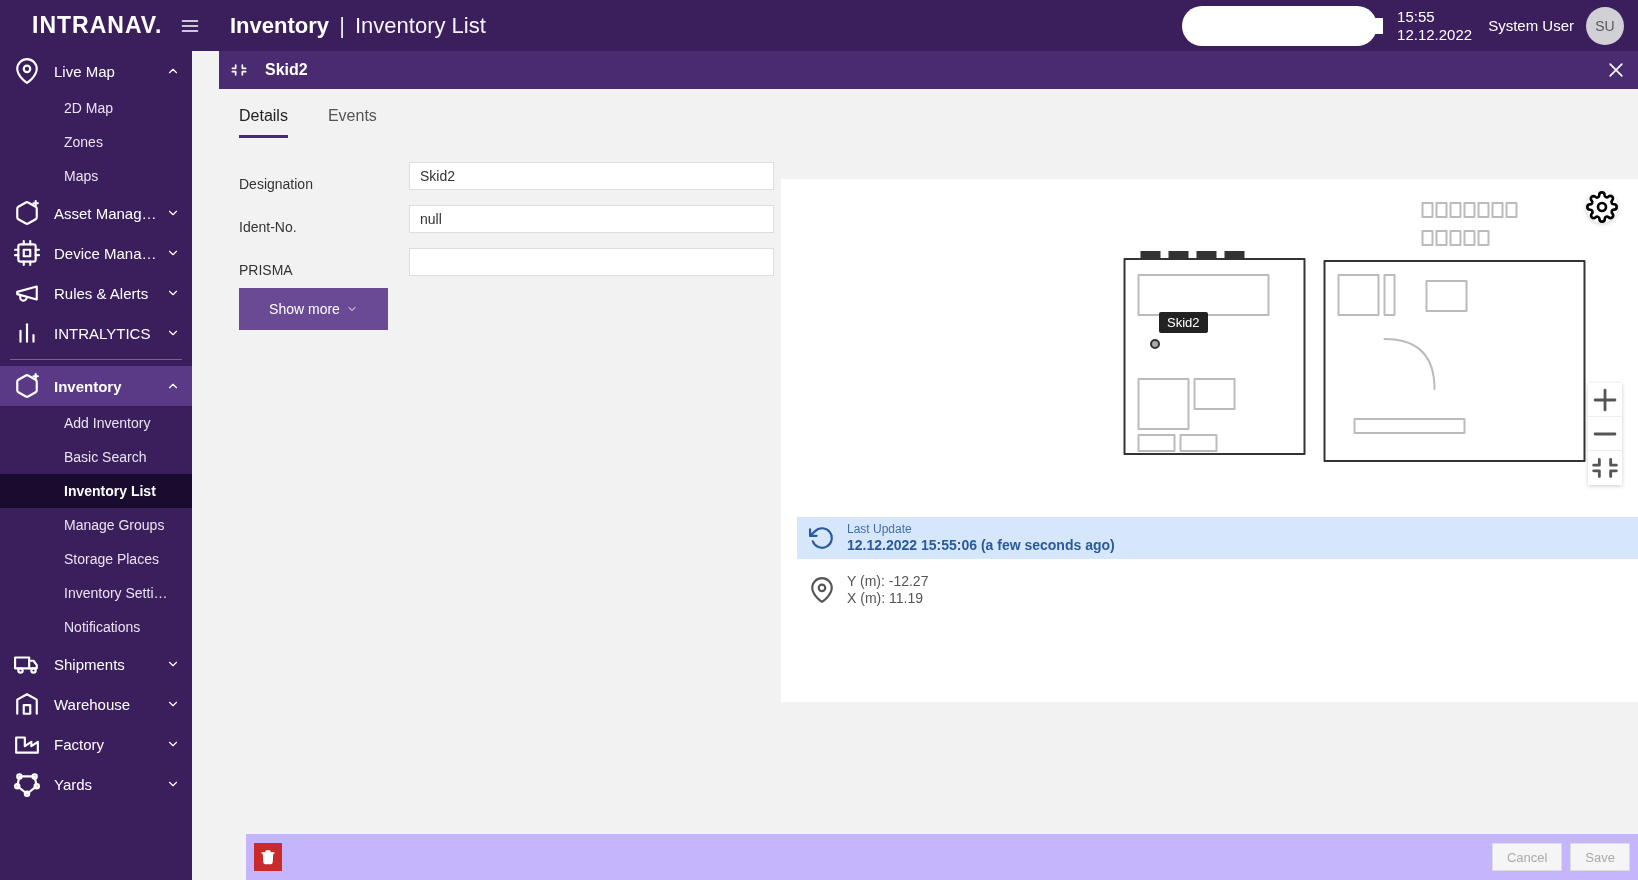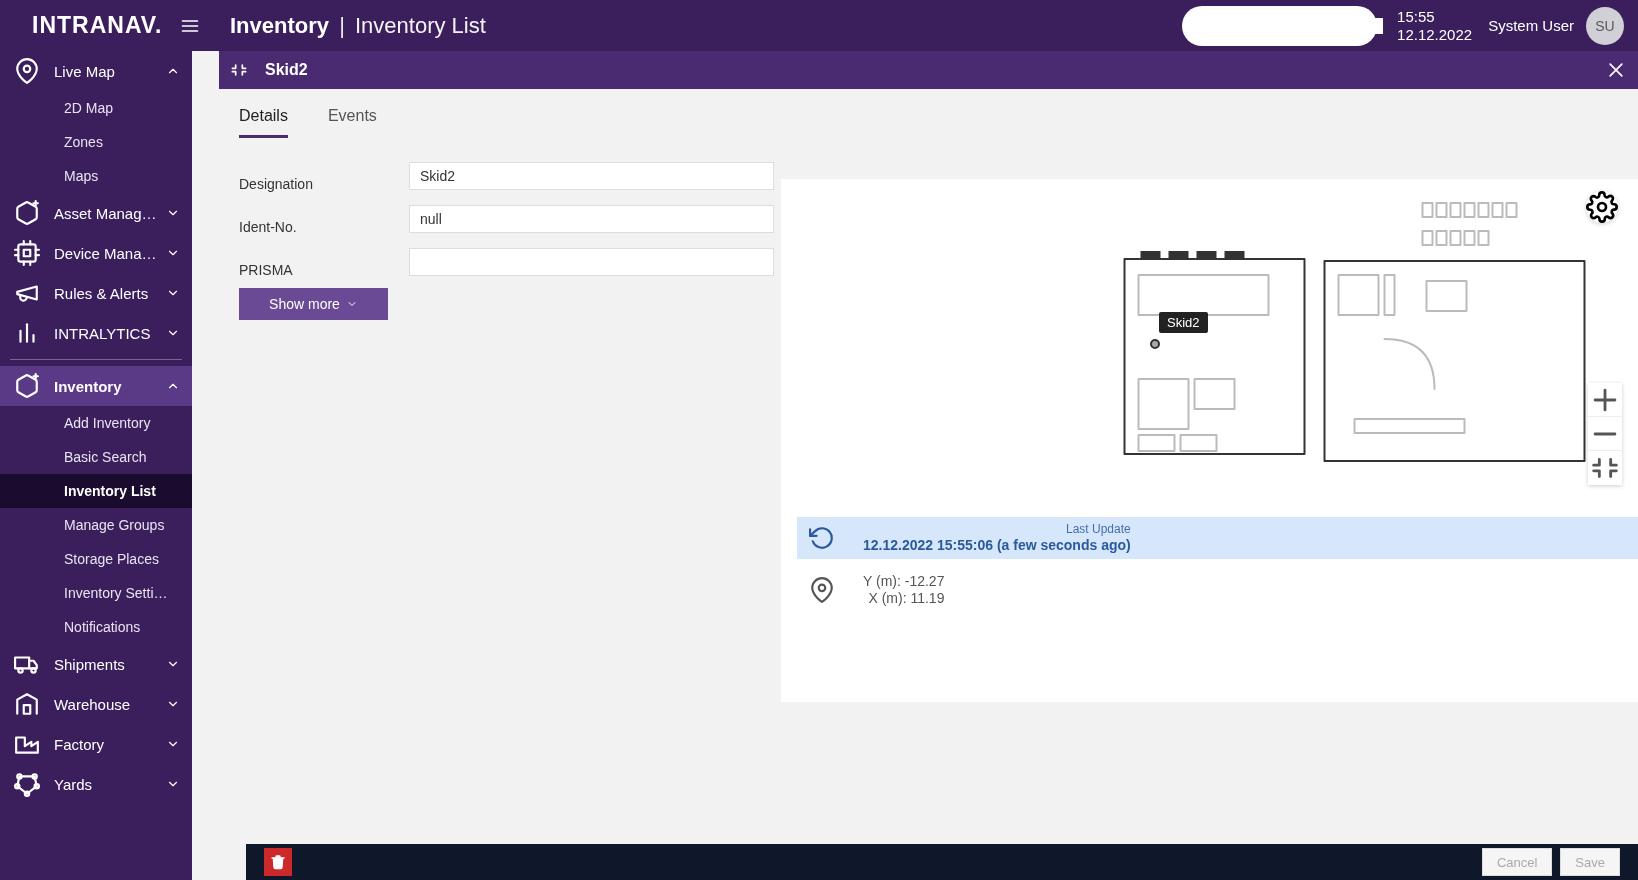--- a/index.html
+++ b/index.html
@@ -76,21 +76,21 @@
 
 
 .form { position: absolute; top: 70px; left: 20px; width: 535px; }
 .form-row { display: flex; align-items: center; margin-bottom: 10px; }
 .form-row label { width: 170px; font-size: 14px; color: #333; margin-top: 17px; }
 .form-row input {
   flex: 1; height: 28px; border: 1px solid #ddd; background: #fff;
   padding: 0 10px; font-size: 14px; color: #333;
 }
 .show-more {
-  width: 149px; height: 32px; background: #6a4a94; color: #fff;
+  width: 149px; height: 42px; background: #6a4a94; color: #fff;
   display: flex; align-items: center; justify-content: center; gap: 6px;
   font-size: 14px; cursor: pointer; margin-top: 4px;
 }
 .show-more svg { width: 12px; height: 12px; }
 
 
 .map-panel {
   position: absolute; top: 90px; left: 562px; right: 0; height: 523px;
   background: #fff;
 }
@@ -114,32 +114,32 @@
   padding: 3px 8px; border-radius: 2px;
 }
 .map-marker-dot {
   position: absolute; width: 10px; height: 10px; border-radius: 50%;
   background: #aaa; border: 2px solid #333;
 }
 
 
 .info-row {
   position: absolute; left: 16px; right: 0; display: flex; align-items: center;
-  padding: 8px 12px; gap: 28px; text-align: right;
+  padding: 8px 12px; gap: 12px;
 }
 .info-row.update { top: 338px; background: #d6e7fb; color: #2a5a9a; height: 42px; }
 .info-row.coords { top: 390px; color: #555; height: 42px; }
 .info-row .ico { width: 26px; height: 26px; display: flex; align-items: center; justify-content: center; }
 .info-row .txt { font-size: 14px; line-height: 1.25; }
 .info-row.update .head { font-size: 12px; opacity: 0.85; }
 
 
 .footer {
-  position: absolute; left: 27px; right: 0; bottom: 0; height: 36px;
-  background: #0f172a; display: flex; align-items: center; padding: 0 18px;
+  position: absolute; left: 27px; right: 0; bottom: 0; height: 46px;
+  background: #c4b5fd; display: flex; align-items: center; padding: 0 8px;
 }
 .trash-btn {
   width: 28px; height: 28px; background: #cc2a2a; display: flex;
   align-items: center; justify-content: center; cursor: pointer;
 }
 .trash-btn svg { width: 16px; height: 16px; stroke: #fff; fill: #fff; }
 .footer .spacer { flex: 1; }
 .footer-btn {
   height: 28px; padding: 0 14px; display: flex; align-items: center;
   font-size: 13px; color: #aaa; border: 1px solid #ddd; background: #f5f5f5;

